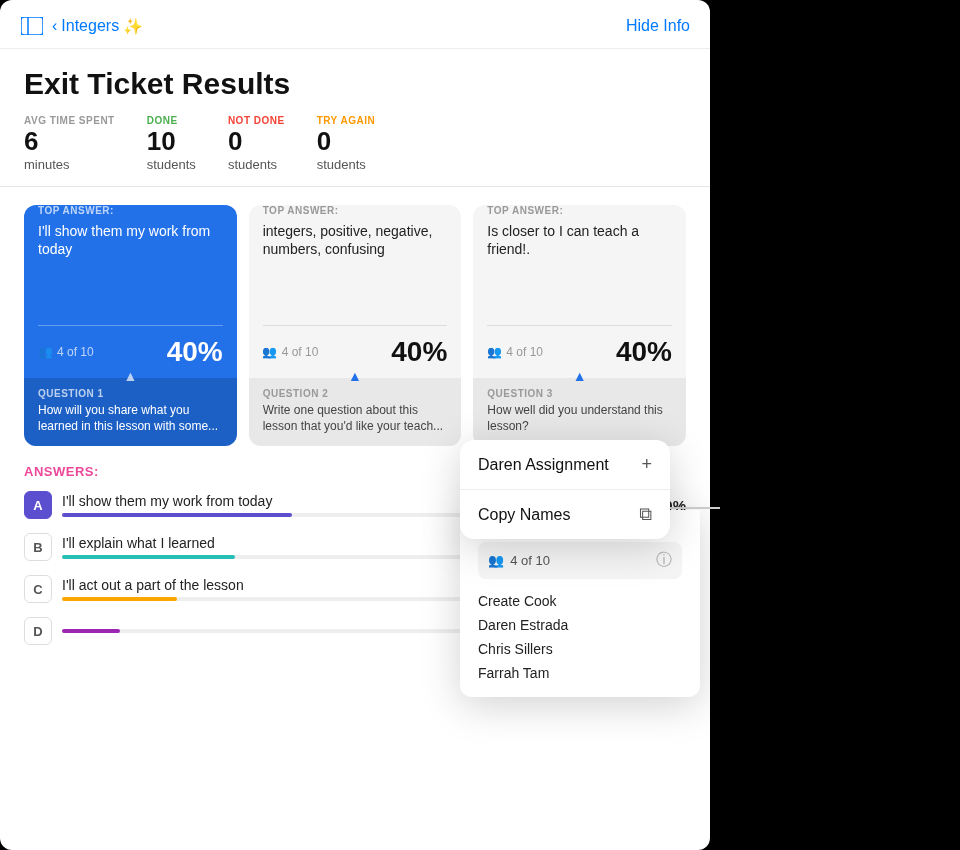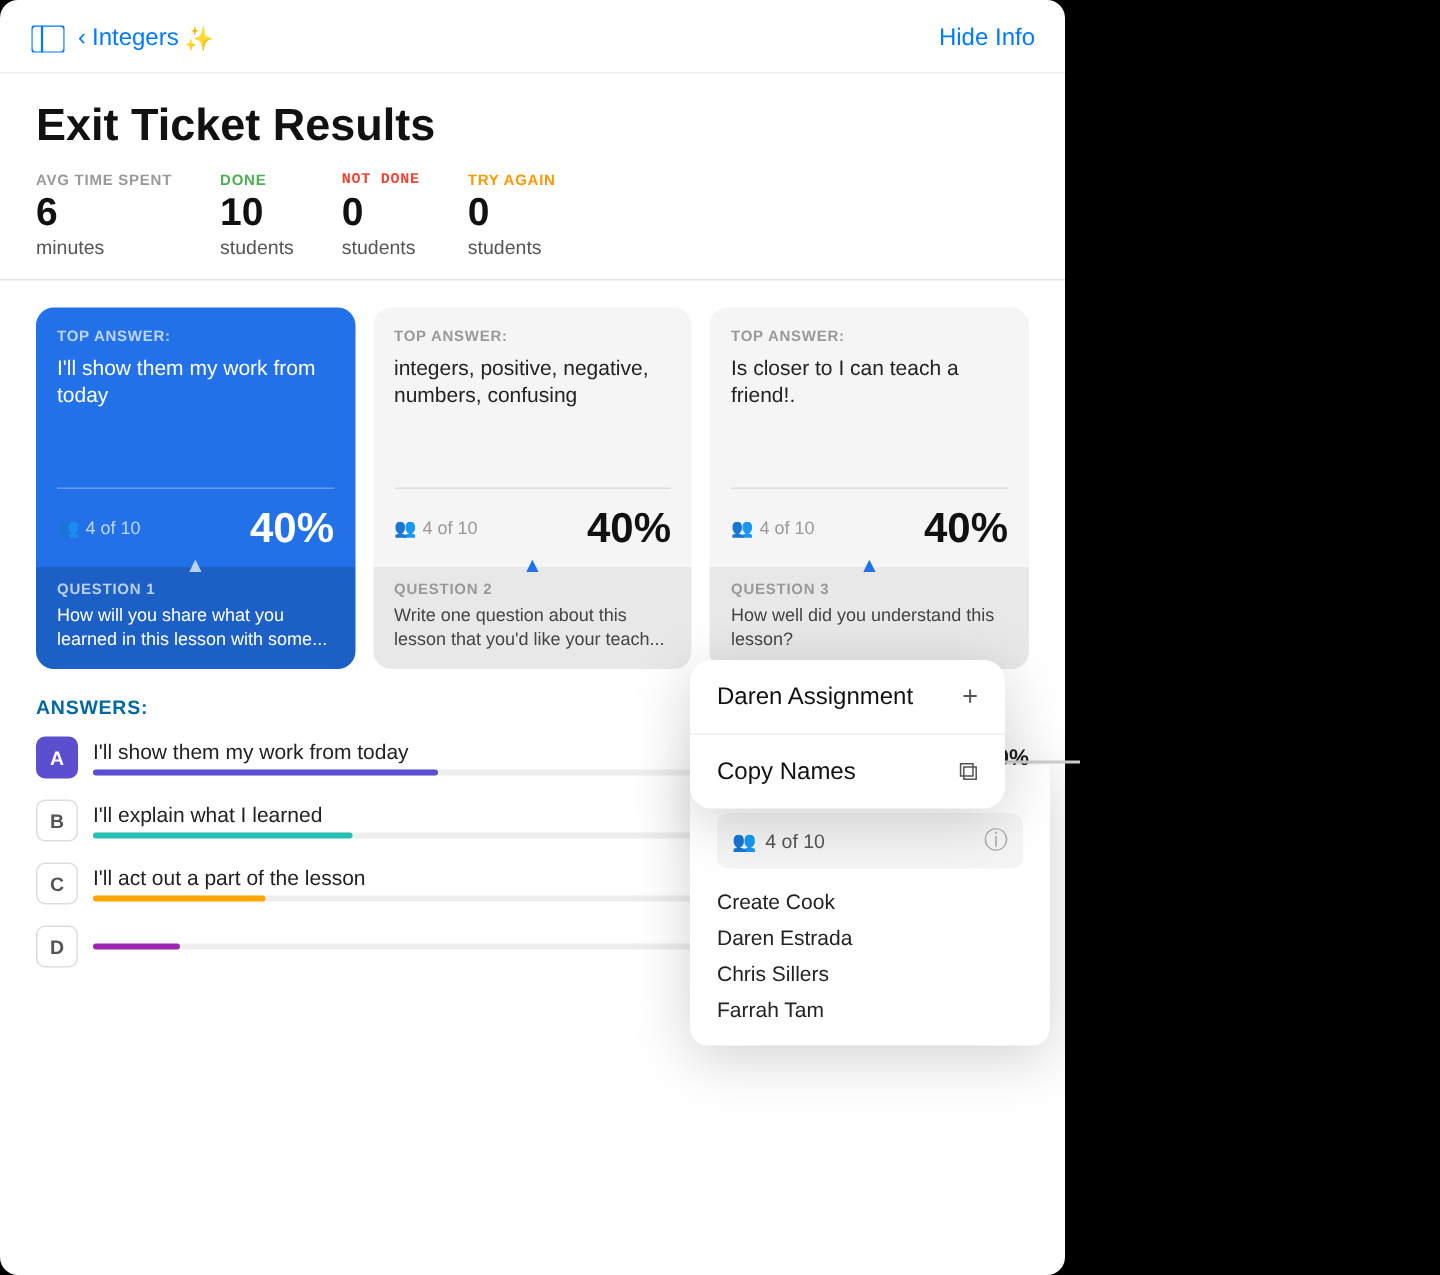--- a/index.html
+++ b/index.html
@@ -66,21 +66,21 @@
     }
     .stat-item { display: flex; flex-direction: column; }
     .stat-label {
       font-size: 10px;
       font-weight: 600;
       color: #999;
       text-transform: uppercase;
       letter-spacing: 0.5px;
     }
     .stat-label.done { color: #4CAF50; }
-    .stat-label.not-done { color: #F44336; font-family: Liberation Mono, monospace; }
+    .stat-label.not-done { color: #F44336; }
     .stat-label.try-again { color: #FF9800; }
     .stat-value {
       font-size: 26px;
       font-weight: 700;
       color: #111;
     }
     .stat-sub {
       font-size: 13px;
       color: #555;
     }
@@ -95,21 +95,21 @@
       border-radius: 12px;
       overflow: hidden;
       background: #f5f5f5;
       min-width: 0;
     }
     .card.active {
       background: #2271E8;
       color: #fff;
     }
     .card-top {
-      padding: 14px 14px 10px;
+      padding: 0 14px 10px;
       min-height: 120px;
     }
     .card-top-label {
       font-size: 10px;
       font-weight: 600;
       text-transform: uppercase;
       letter-spacing: 0.5px;
       color: rgba(255,255,255,0.7);
       margin-bottom: 6px;
     }
@@ -179,21 +179,21 @@
       font-size: 14px;
       color: rgba(255,255,255,0.7);
     }
     .card:not(.active) .card-chevron { color: #2271E8; }
     .answers-section {
       padding: 18px 24px 0;
     }
     .answers-title {
       font-size: 13px;
       font-weight: 700;
-      color: #0369a1;
+      color: #ec4899;
       text-transform: uppercase;
       letter-spacing: 0.5px;
       margin-bottom: 12px;
     }
     .answer-item {
       display: flex;
       align-items: center;
       gap: 10px;
       margin-bottom: 14px;
     }

